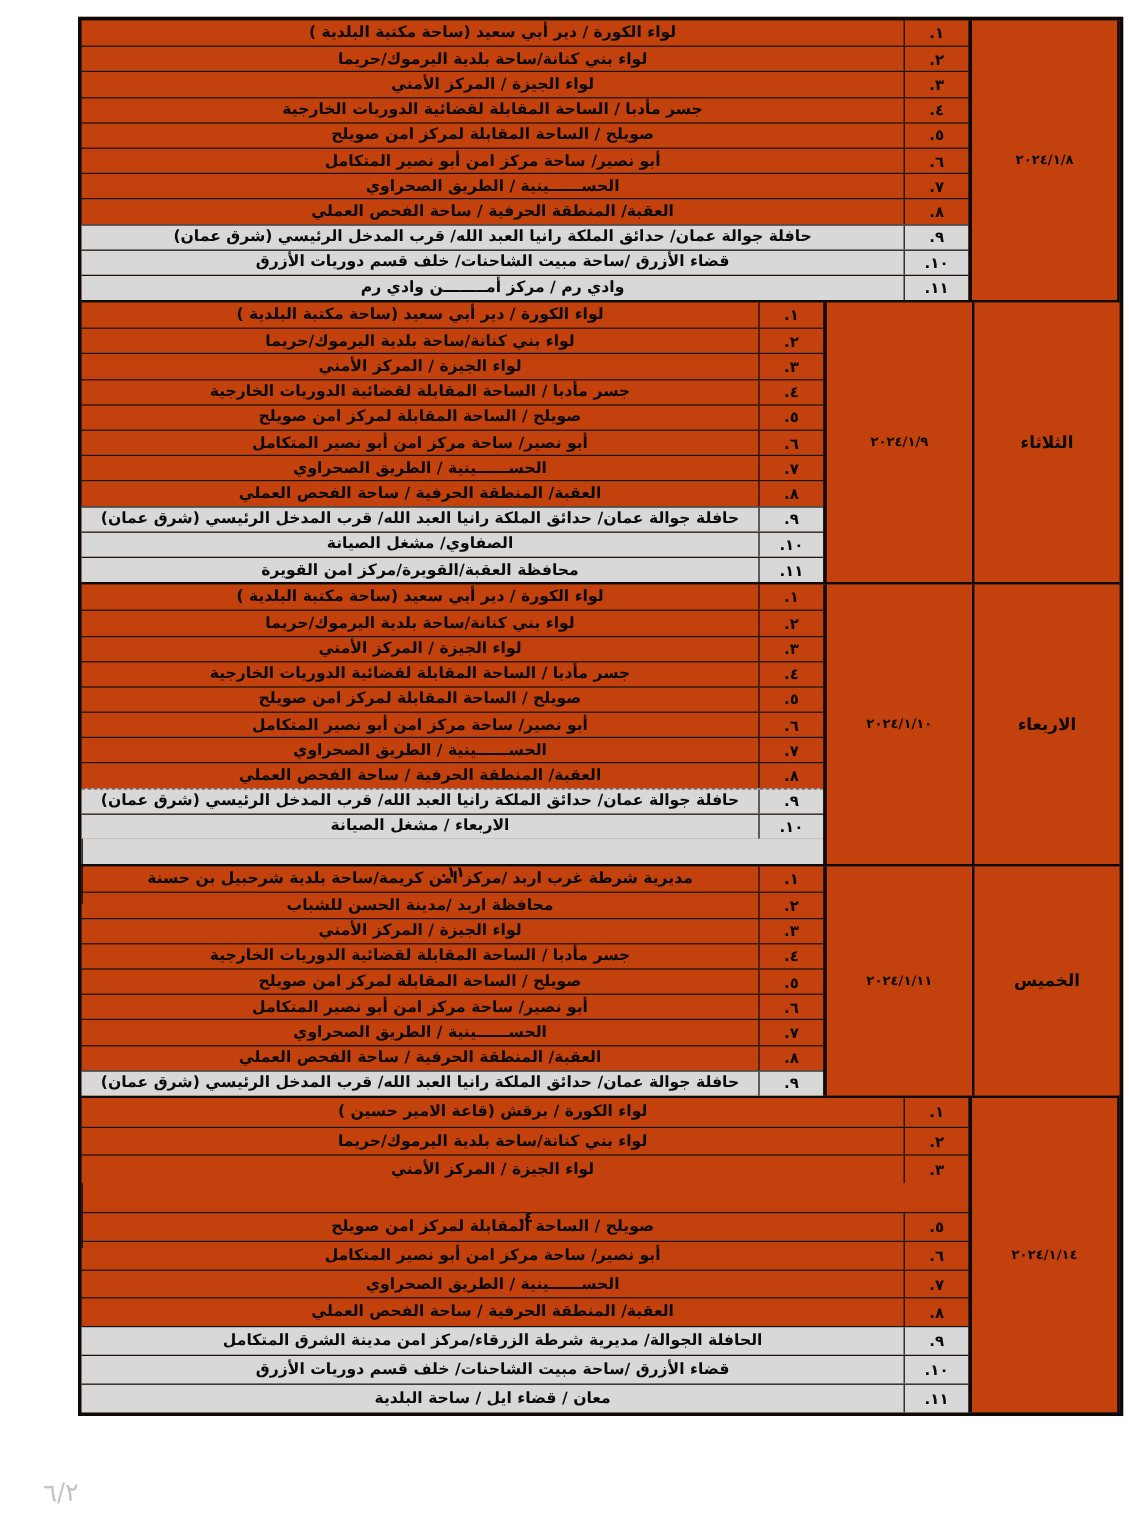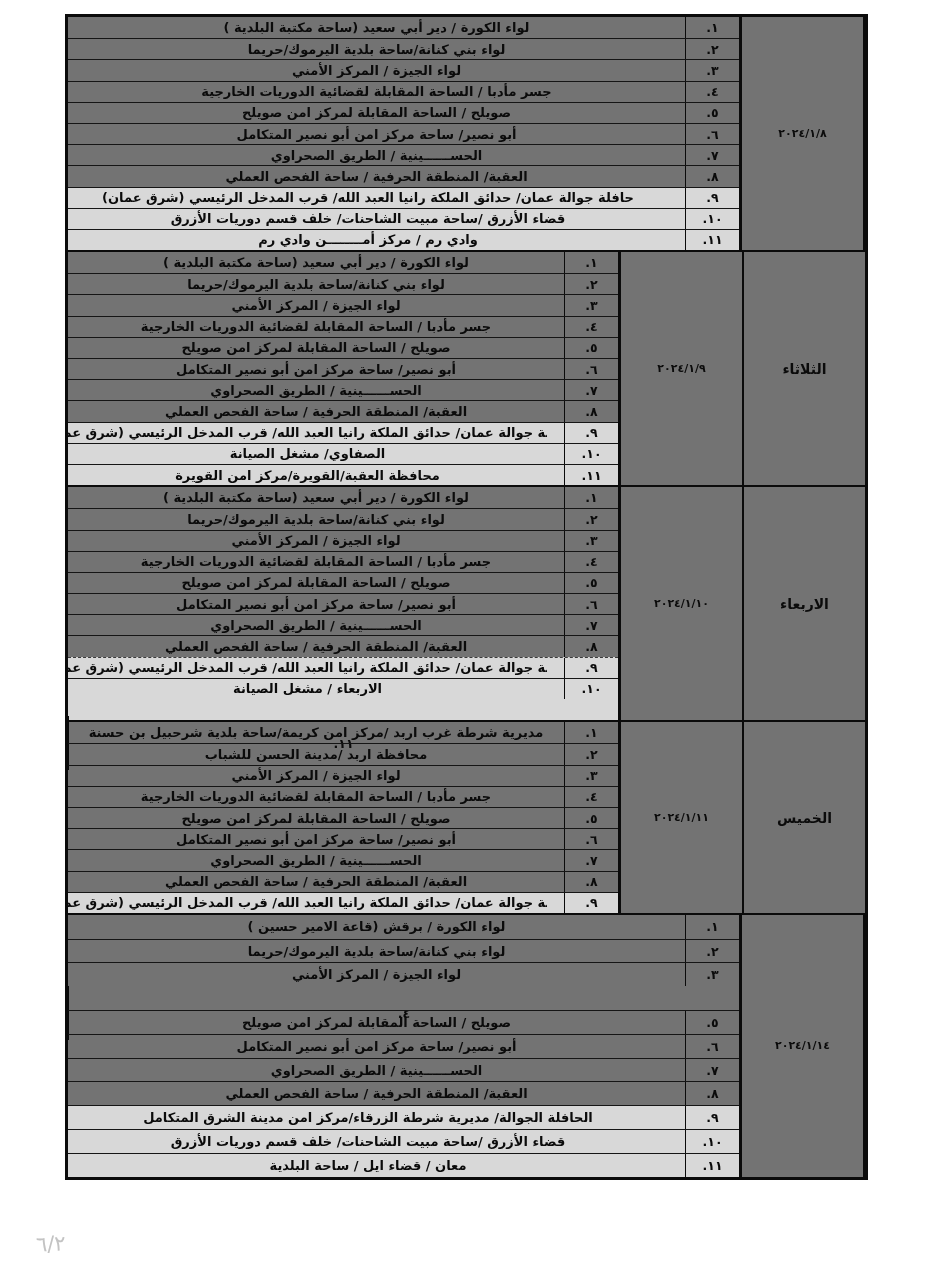--- a/index.html
+++ b/index.html
@@ -14,44 +14,44 @@
     position: relative;
     width: 941px;
     height: 1280px;
     background: #ffffff;
     overflow: hidden;
   }
   .schedule-table {
     position: absolute;
     left: 65px;
     top: 14px;
-    width: 803px;
+    width: 871px;
     box-sizing: border-box;
     border: 3px solid #0b0b0b;
-    background: #737373;
+    background: #c2410c;
   }
   .block { display: flex; }
   .block + .block { border-top: 2.5px solid #0b0b0b; }
 
   .rows-col {
     flex: 1 1 auto;
     display: flex;
     flex-direction: column;
     min-width: 0;
   }
   .row {
     display: flex;
     height: 21.2px;
     box-sizing: border-box;
     border-top: 1px solid #151515;
   }
   .rows-col .row:first-child { border-top: none; }
   .row.merge-top { border-top: none; flex-direction: column; }
   .row.dashed-top { border-top: 1.2px dashed #3a3a3a; }
-  .row.shaded { background: #d8d8d8; gap: 17px; }
+  .row.shaded { background: #d8d8d8; }
   .block:last-child .row { height: 23.8px; }
 
   .loc-cell {
     flex: 1 1 auto;
     min-width: 0;
     display: flex;
     align-items: center;
     justify-content: center;
     direction: rtl;
     font-weight: bold;

